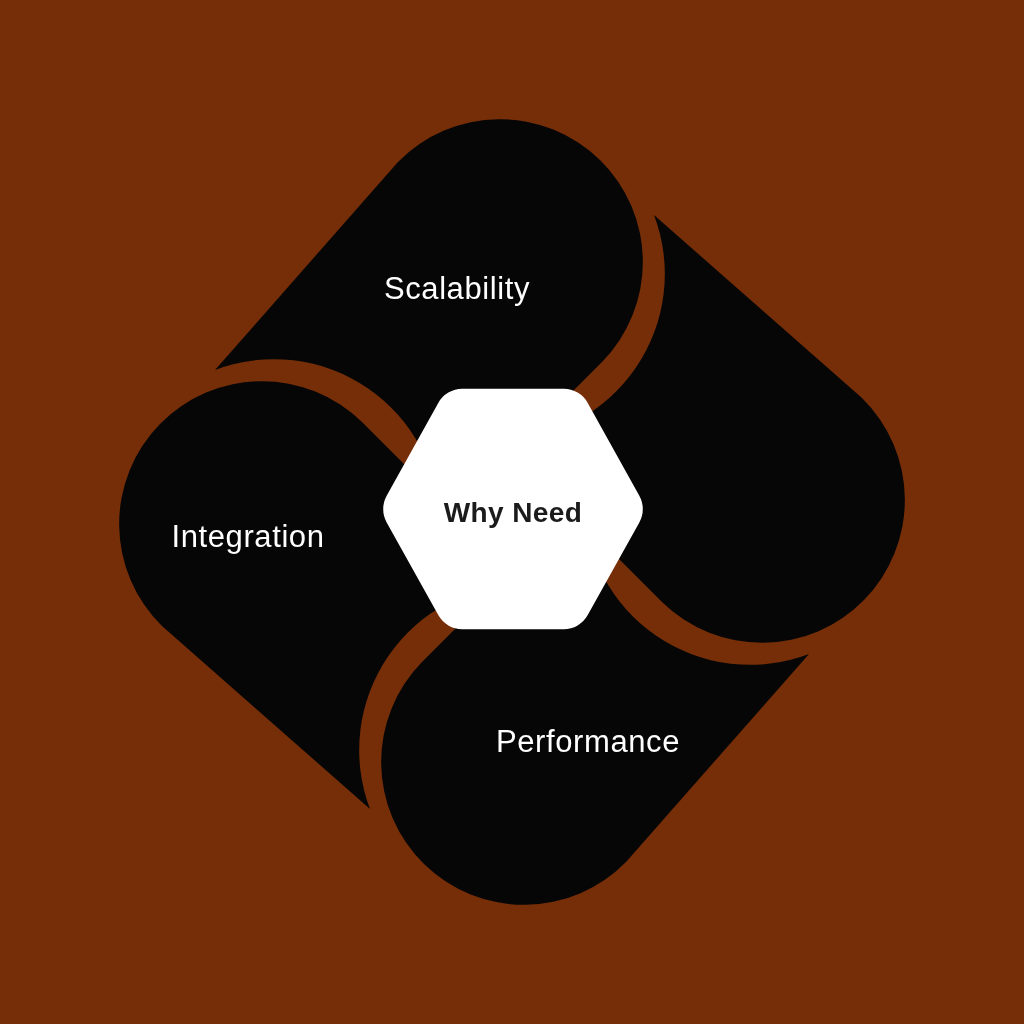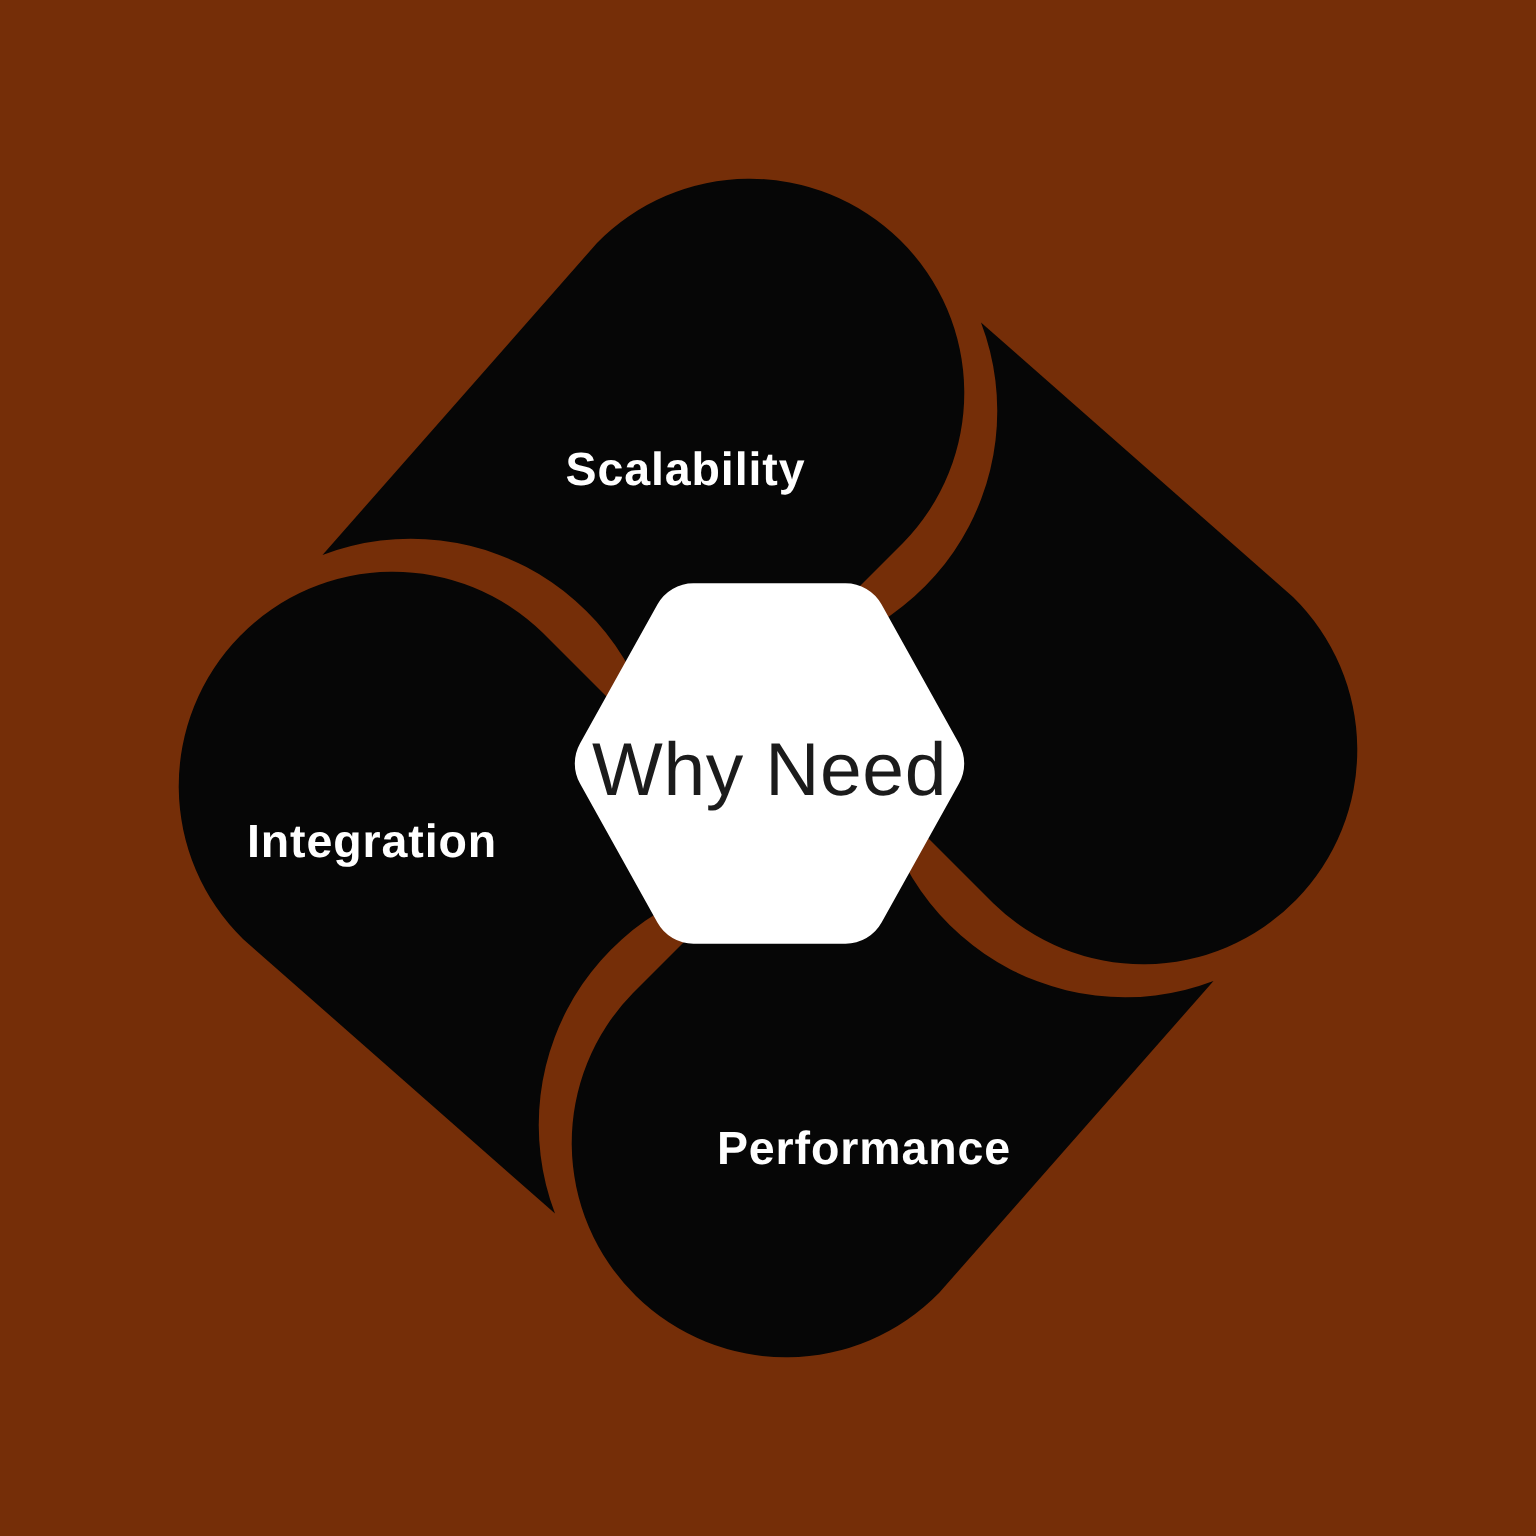--- a/index.html
+++ b/index.html
@@ -25,38 +25,37 @@
   .hex-shape {
     stroke: #FFFFFF;
     stroke-width: 55;
     stroke-linejoin: round;
   }
   .petal-label {
     position: absolute;
     transform: translate(-50%, -50%);
     color: #FFFFFF;
     font-size: 31px;
-    font-weight: 700;
+    font-weight: 400;
     letter-spacing: 0.6px;
     white-space: nowrap;
     text-align: center;
-    margin-top: 24px;
   }
   .label-scalability  { left: 457px; top: 289px; }
   .label-security     { left: 745px; top: 475px; }
   .label-integration  { left: 248px; top: 537px; }
-  .label-performance  { left: 576px; top: 742px; }
+  .label-performance  { left: 588px; top: 742px; }
   .center-title {
     position: absolute;
     left: 513px;
     top: 513px;
     transform: translate(-50%, -50%);
     color: #1B1B1B;
-    font-size: 50px;
-    font-weight: 400;
+    font-size: 28px;
+    font-weight: 700;
     letter-spacing: 0.4px;
     line-height: 1.32;
     text-align: center;
     white-space: nowrap;
   }
 </style>
 </head>
 <body>
 
 <div class="stage">

